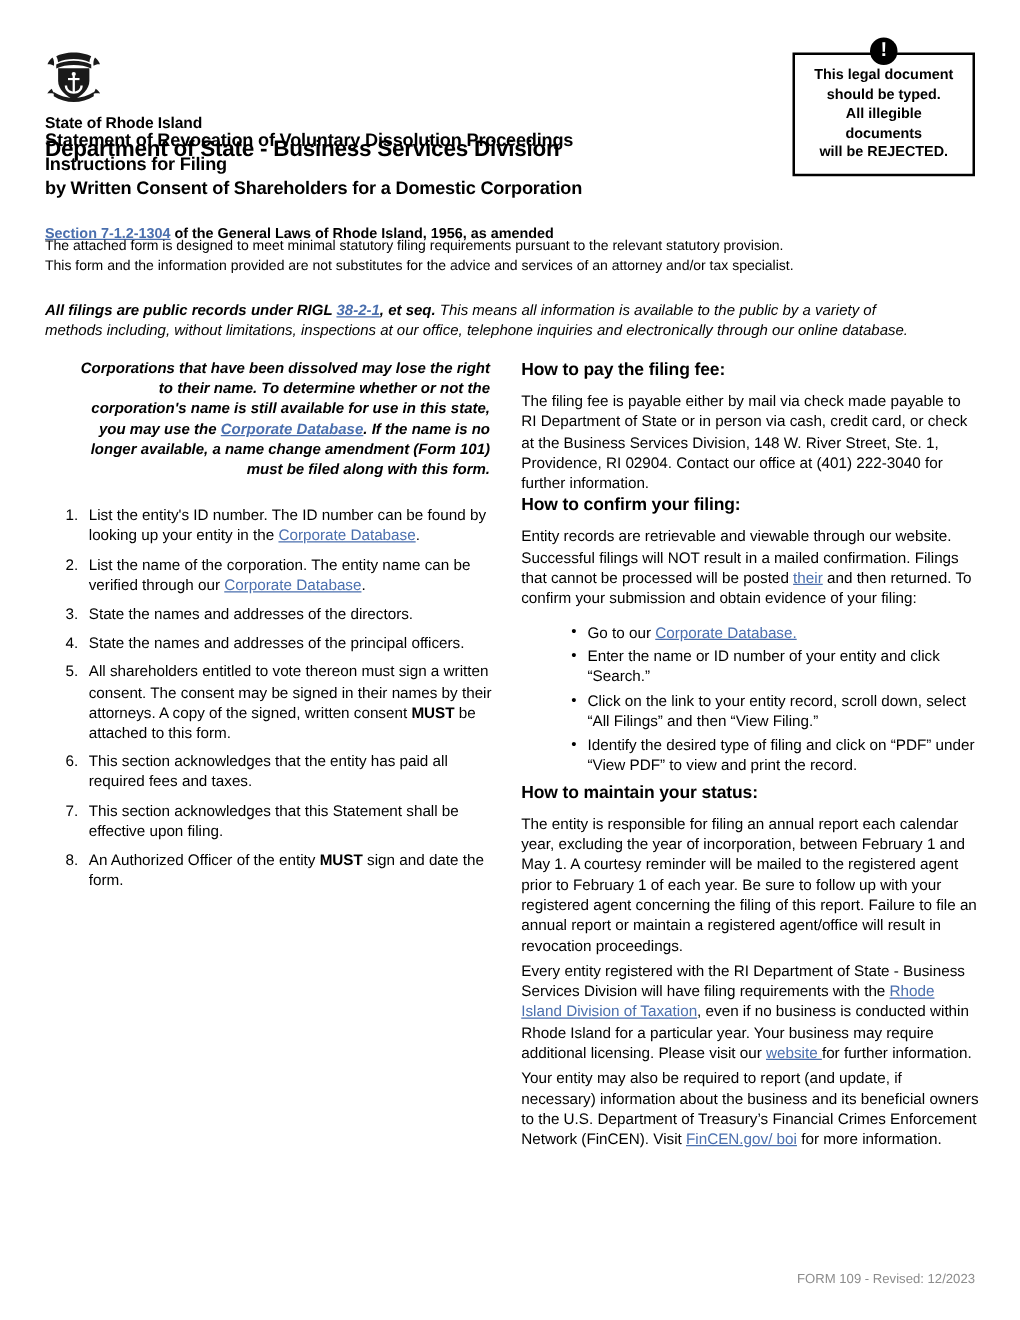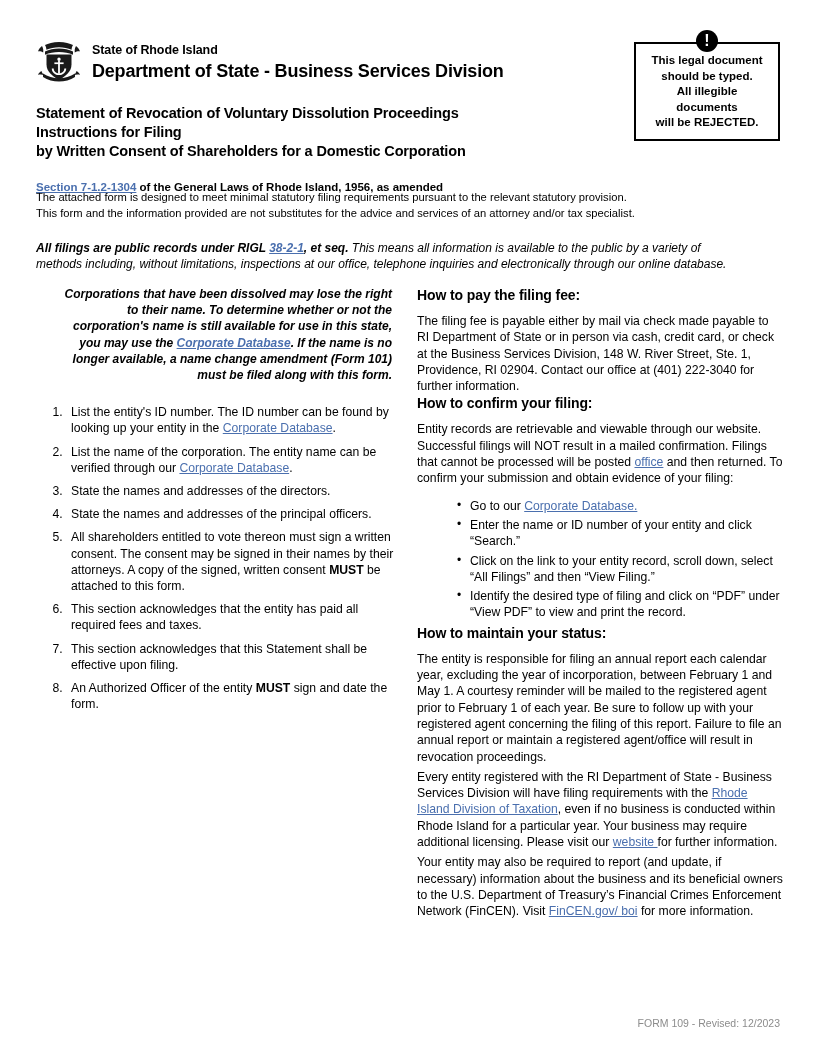--- a/index.html
+++ b/index.html
@@ -23,20 +23,21 @@
     overflow: hidden;
   }
 
   
   .header {
     position: absolute;
     left: 36px;
     top: 38px;
     display: flex;
     align-items: flex-start;
+    flex-direction: column;
   }
   .seal {
     width: 46px;
     height: 48px;
     margin-right: 10px;
     flex: none;
   }
   .header-text { padding-top: 4px; }
   .org-line1 {
     font-size: 12.5px;
@@ -295,21 +296,21 @@
     </ol>
   </div>
 
   <div class="col-right">
 
     <h2 class="sect">How to pay the filing fee:</h2>
     <p class="body">The filing fee is payable either by mail via check made payable to RI Department of State or in person via cash, credit card, or check at the Business Services Division, 148 W. River Street, Ste. 1, Providence, RI 02904. Contact our office at (401) 222-3040 for further information.</p>
 
     <h2 class="sect sect-gap">How to confirm your filing:</h2>
     <p class="body">
-      <span>Entity records are retrievable and viewable through our website. Successful filings will NOT result in a mailed confirmation. Filings that cannot be processed will be posted </span><a class="lnk" href="#">office</a><span> and then returned. To confirm your submission and obtain evidence of your filing:</span>
+      <span>Entity records are retrievable and viewable through our website. Successful filings will NOT result in a mailed confirmation. Filings that cannot be processed will be posted </span><a class="lnk" href="#">their</a><span> and then returned. To confirm your submission and obtain evidence of your filing:</span>
     </p>
     <ul class="subbullets">
       <li><span>Go to our </span><a class="lnk" href="#">Corporate Database.</a></li>
       <li><span>Enter the name or ID number of your entity and click “Search.”</span></li>
       <li><span>Click on the link to your entity record, scroll down, select “All Filings” and then “View Filing.”</span></li>
       <li><span>Identify the desired type of filing and click on “PDF” under “View PDF” to view and print the record.</span></li>
     </ul>
 
     <h2 class="sect sect-gap">How to maintain your status:</h2>
     <p class="body">The entity is responsible for filing an annual report each calendar year, excluding the year of incorporation, between February 1 and May 1. A courtesy reminder will be mailed to the registered agent prior to February 1 of each year. Be sure to follow up with your registered agent concerning the filing of this report. Failure to file an annual report or maintain a registered agent/office will result in revocation proceedings.</p>

